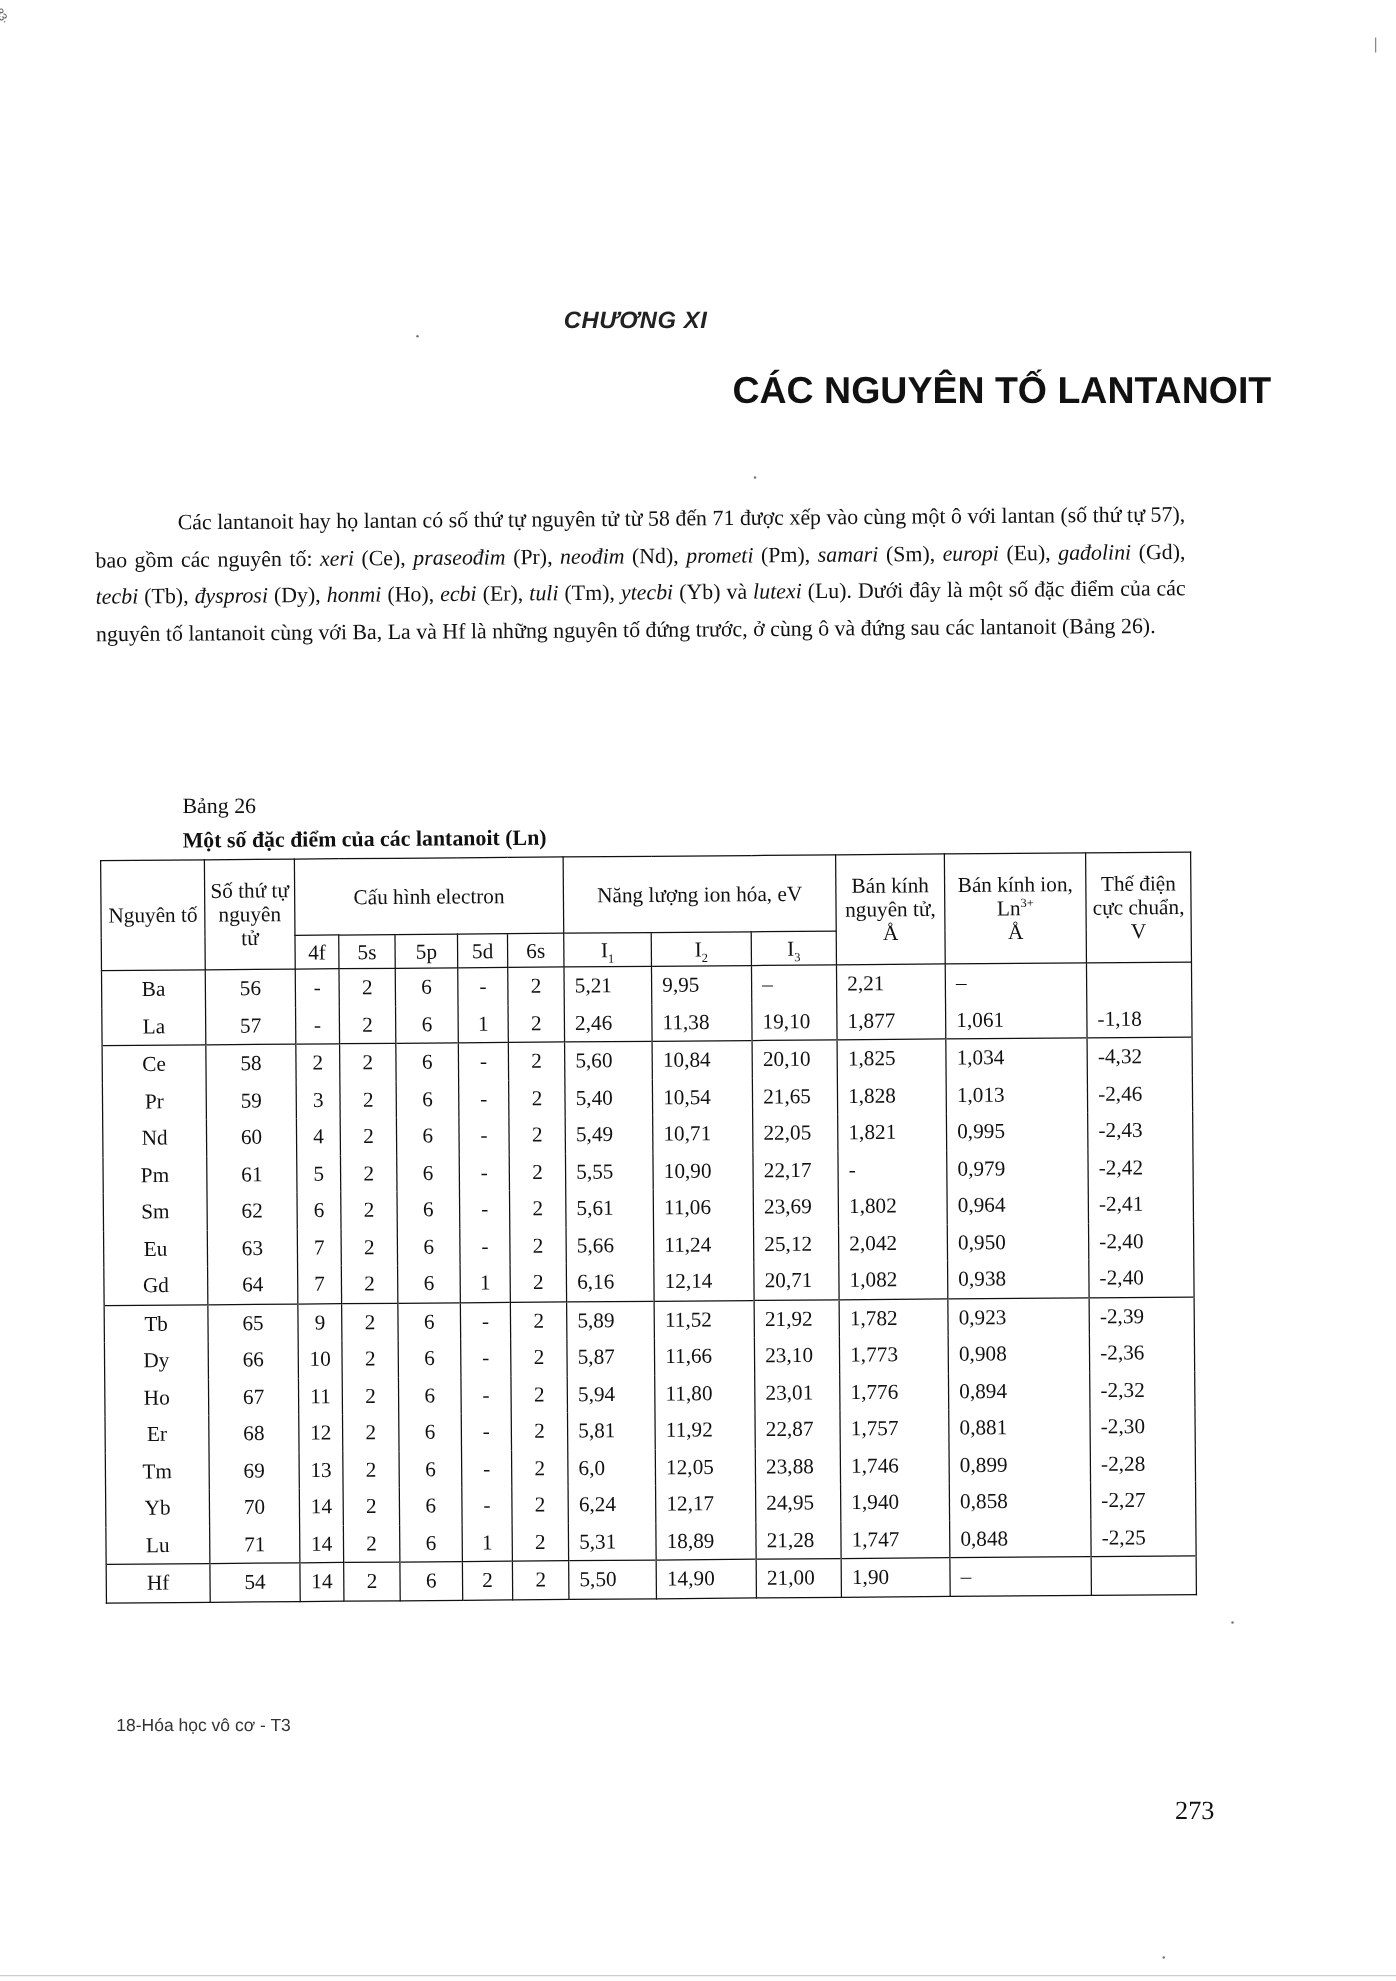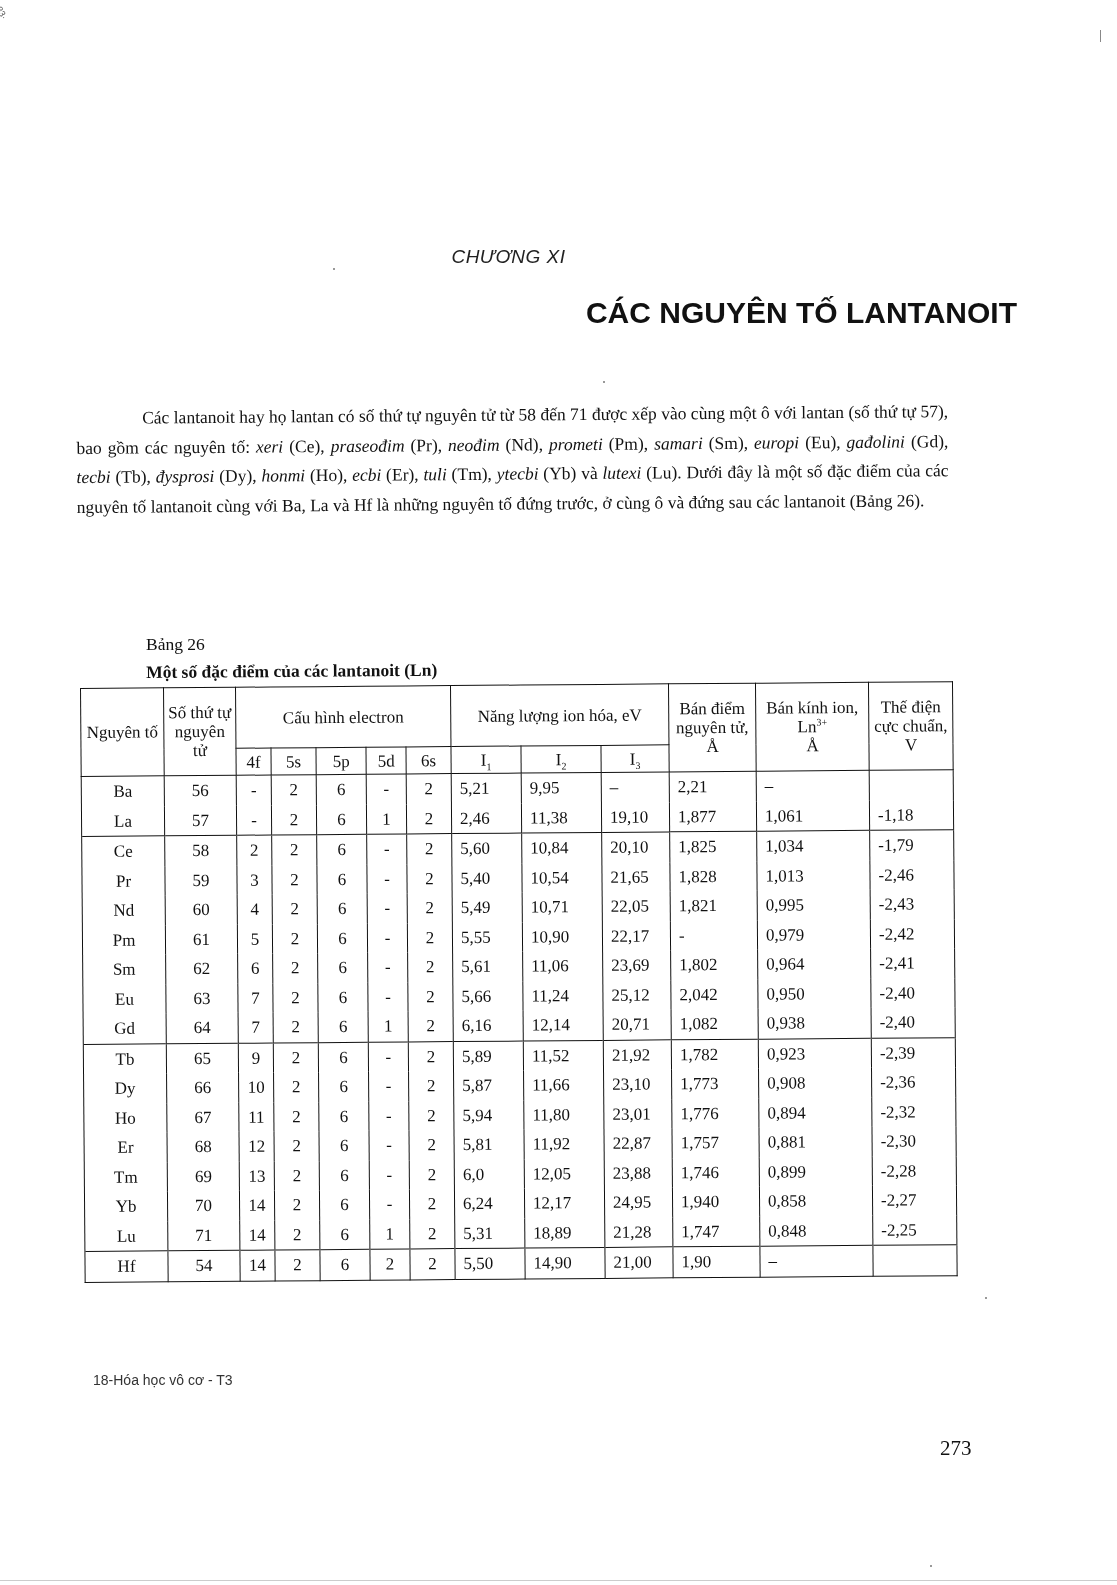--- a/index.html
+++ b/index.html
@@ -1,19 +1,19 @@
 <!DOCTYPE html>
 <html><head>
 <meta charset="utf-8">
 <style>
   html, body { margin: 0; padding: 0; background: #ffffff; }
   body { width: 1117px; height: 1585px; position: relative; overflow: hidden; color: #111; font-family: "Liberation Serif", serif; }
   .corner-mark { position: absolute; left: 0; top: 0; width: 30px; height: 40px; font-size: 9px; color: #555; transform: rotate(60deg); transform-origin: 0 0; font-family: "Liberation Sans", sans-serif; }
   .right-tick { position: absolute; left: 1100px; top: 30px; width: 1px; height: 12px; background: #888; }
-  .chapter { position: absolute; left: 0; width: 1017px; top: 246px; text-align: center; font-family: "Liberation Sans", sans-serif; font-style: italic; font-size: 19px; letter-spacing: 0.5px; color: #222; }
+  .chapter { position: absolute; left: 0; width: 1017px; top: 246px; text-align: center; font-family: "Liberation Sans", sans-serif; font-style: italic; font-size: 19px; letter-spacing: 0.5px; color: #222; font-weight: bold; }
   .title { position: absolute; left: 0; width: 1017px; top: 296px; text-align: right; font-family: "Liberation Sans", sans-serif; font-weight: bold; font-size: 30px; color: #111; }
   .para { position: absolute; left: 76px; top: 404px; width: 872px; font-size: 17.5px; line-height: 29.5px; text-align: justify; text-indent: 66px; transform: rotate(-0.45deg); transform-origin: 0 0; }
   .para i { font-style: italic; }
   .table-label { position: absolute; left: 146px; top: 634px; font-size: 17.5px; }
   .table-caption { position: absolute; left: 146px; top: 662px; font-size: 17.5px; font-weight: bold; transform: rotate(-0.45deg); transform-origin: 0 0; }
   .tbl-wrap { position: absolute; left: 80px; top: 688px; transform: rotate(-0.45deg); transform-origin: 0 0; }
   table { border-collapse: collapse; font-size: 17px; }
   th, td { border-left: 1.5px solid #111; border-right: 1.5px solid #111; padding: 0 4px; text-align: center; font-weight: normal; }
   thead th { border: 1.5px solid #111; line-height: 19px; vertical-align: middle; }
   thead tr.sub th { height: 26px; }
@@ -58,21 +58,21 @@
         <col style="width:87px">
         <col style="width:113px">
         <col style="width:84px">
     </colgroup>
     <thead>
       <tr>
         <th rowspan="2">Nguyên tố</th>
         <th rowspan="2">Số thứ tự nguyên tử</th>
         <th colspan="5" style="height:60px">Cấu hình electron</th>
         <th colspan="3">Năng lượng ion hóa, eV</th>
-        <th rowspan="2">Bán điểm nguyên tử, Å</th>
+        <th rowspan="2">Bán kính nguyên tử, Å</th>
         <th rowspan="2"><span>Bán kính ion, Ln</span><sup>3+</sup><br><span>Å</span></th>
         <th rowspan="2">Thế điện cực chuẩn, V</th>
       </tr>
       <tr class="sub">
         <th>4f</th>
         <th>5s</th>
         <th>5p</th>
         <th>5d</th>
         <th>6s</th>
         <th><span>I</span><sub>1</sub></th>
@@ -117,21 +117,21 @@
           <td>2</td>
           <td>2</td>
           <td>6</td>
           <td>-</td>
           <td>2</td>
           <td class="num-left">5,60</td>
           <td class="num-left">10,84</td>
           <td class="num-left">20,10</td>
           <td class="num-left">1,825</td>
           <td class="num-left">1,034</td>
-          <td class="num-left">-1,79</td>
+          <td class="num-left">-4,32</td>
         </tr>
         <tr class="">
           <td>Pr</td>
           <td>59</td>
           <td>3</td>
           <td>2</td>
           <td>6</td>
           <td>-</td>
           <td>2</td>
           <td class="num-left">5,40</td>

